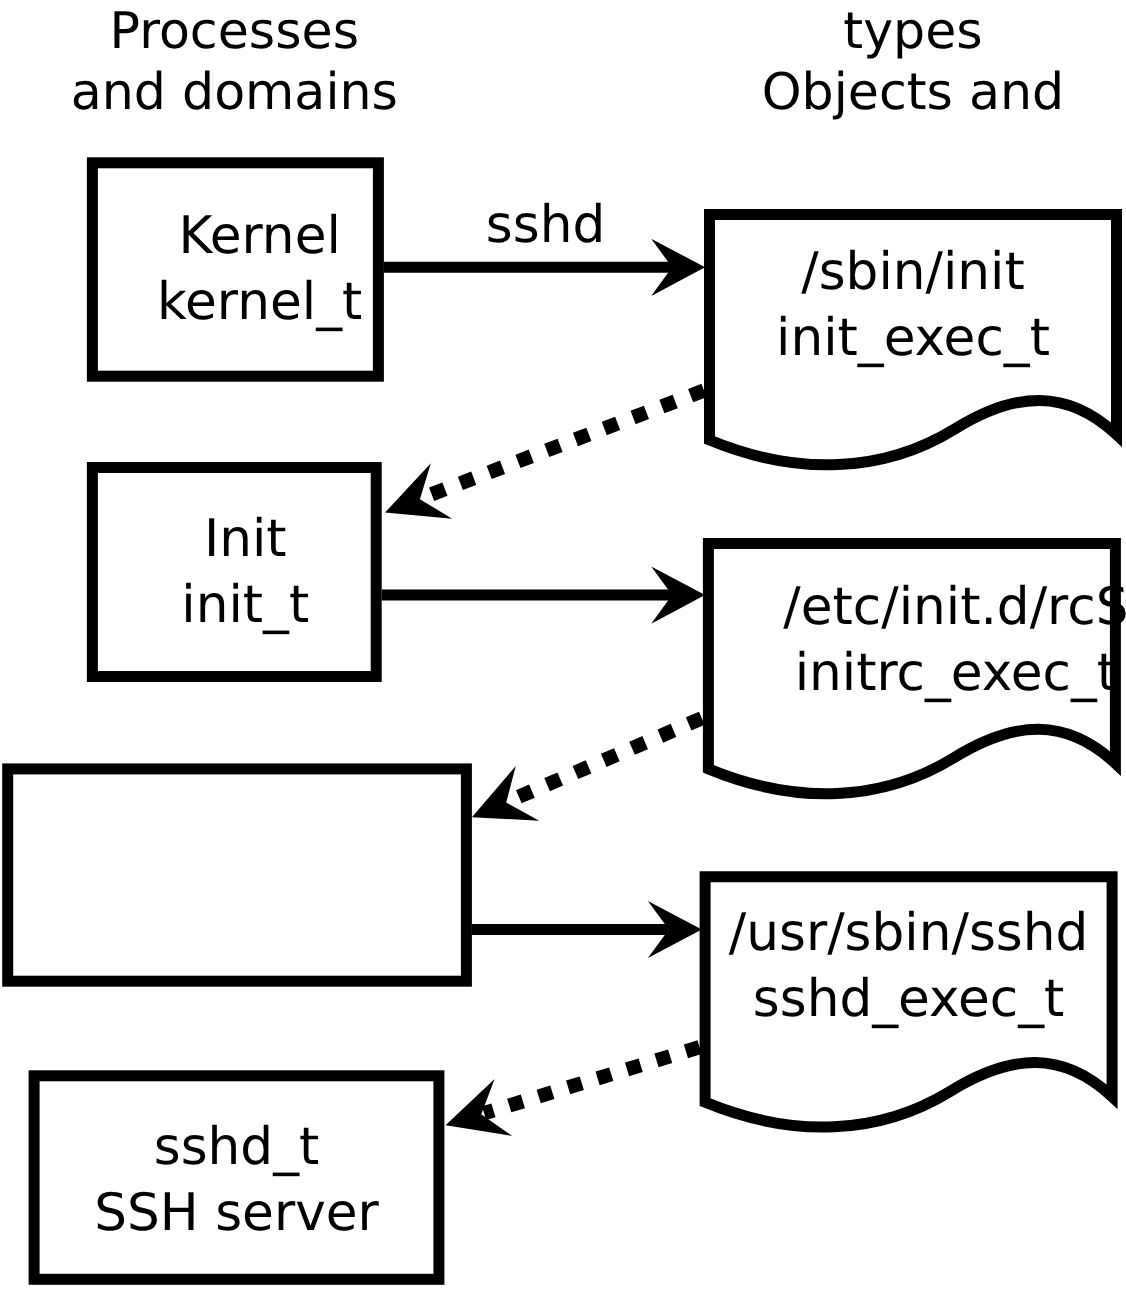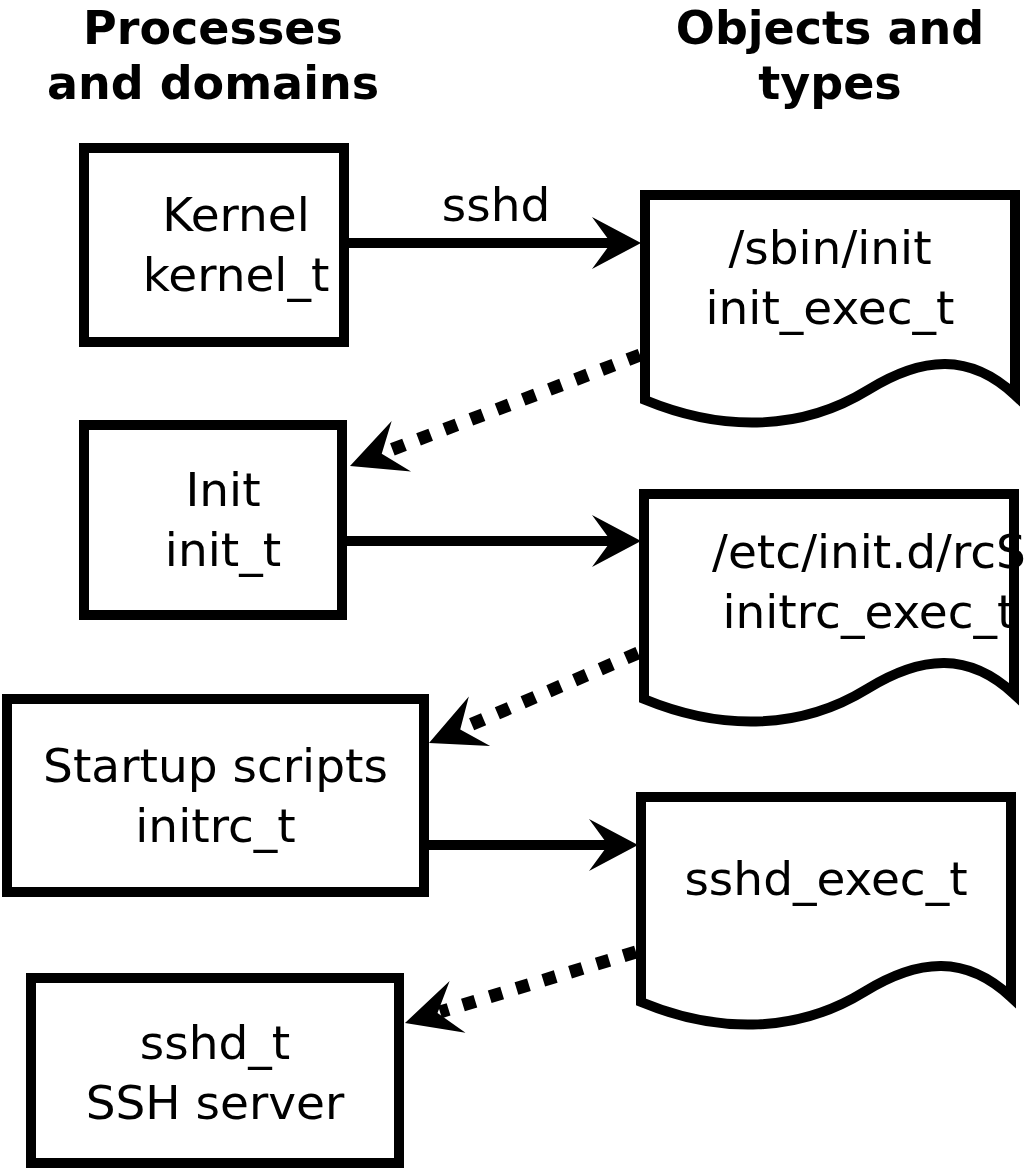--- a/index.html
+++ b/index.html
@@ -52,21 +52,21 @@
     line-height: 60px;
     white-space: nowrap;
   }
   .col-header {
     position: absolute;
     display: flex;
     flex-direction: column;
     align-items: center;
     justify-content: center;
     text-align: center;
-    font-weight: bold;
+    font-weight: normal;
     font-size: 46px;
     line-height: 55px;
     white-space: nowrap;
   }
   .edge-label {
     position: absolute;
     display: flex;
     align-items: center;
     justify-content: center;
     font-size: 47px;
@@ -115,48 +115,45 @@
       <line class="arrow-line dotted" x1="636" y1="952" x2="440" y2="1012"></line>
       <polygon class="arrow-head" points="0,0 -55,-27 -34,0 -55,27" transform="translate(405,1023) rotate(162.9)"></polygon>
     </g>
   </svg>
 
   <div class="col-header" style="left:23px; top:0; width:380px; height:112px;">
     <div>Processes</div>
     <div>and domains</div>
   </div>
   <div class="col-header" style="left:640px; top:0; width:380px; height:112px;">
+    <div>types</div>
     <div>Objects and</div>
-    <div>types</div>
   </div>
 
   <div class="edge-label" style="left:436px; top:182px; width:120px; height:46px;">sshd</div>
 
   <div class="node-label" style="left:89px; top:153px; width:294px; height:184px;">
     <div>Kernel</div>
     <div>kernel_t</div>
   </div>
   <div class="node-label" style="left:89px; top:430px; width:268px; height:180px;">
     <div>Init</div>
     <div>init_t</div>
-  </div>
-  <div class="node-label" style="left:12px; top:704px; width:407px; height:183px;">
-    <div>Startup scripts</div>
-    <div>initrc_t</div>
   </div>
   <div class="node-label" style="left:36px; top:985px; width:358px; height:176px;">
     <div>sshd_t</div>
     <div>SSH server</div>
   </div>
 
   <div class="node-label" style="left:650px; top:192px; width:360px; height:172px;">
     <div>/sbin/init</div>
     <div>init_exec_t</div>
   </div>
   <div class="node-label" style="left:649px; top:496px; width:360px; height:172px;padding-left:40px;">
     <div>/etc/init.d/rcS</div>
     <div>initrc_exec_t</div>
   </div>
   <div class="node-label" style="left:646px; top:793px; width:360px; height:172px;">
+    <div>/usr/sbin/sshd</div>
     <div>sshd_exec_t</div>
   </div>
 
 </div>
 
 </body></html>

